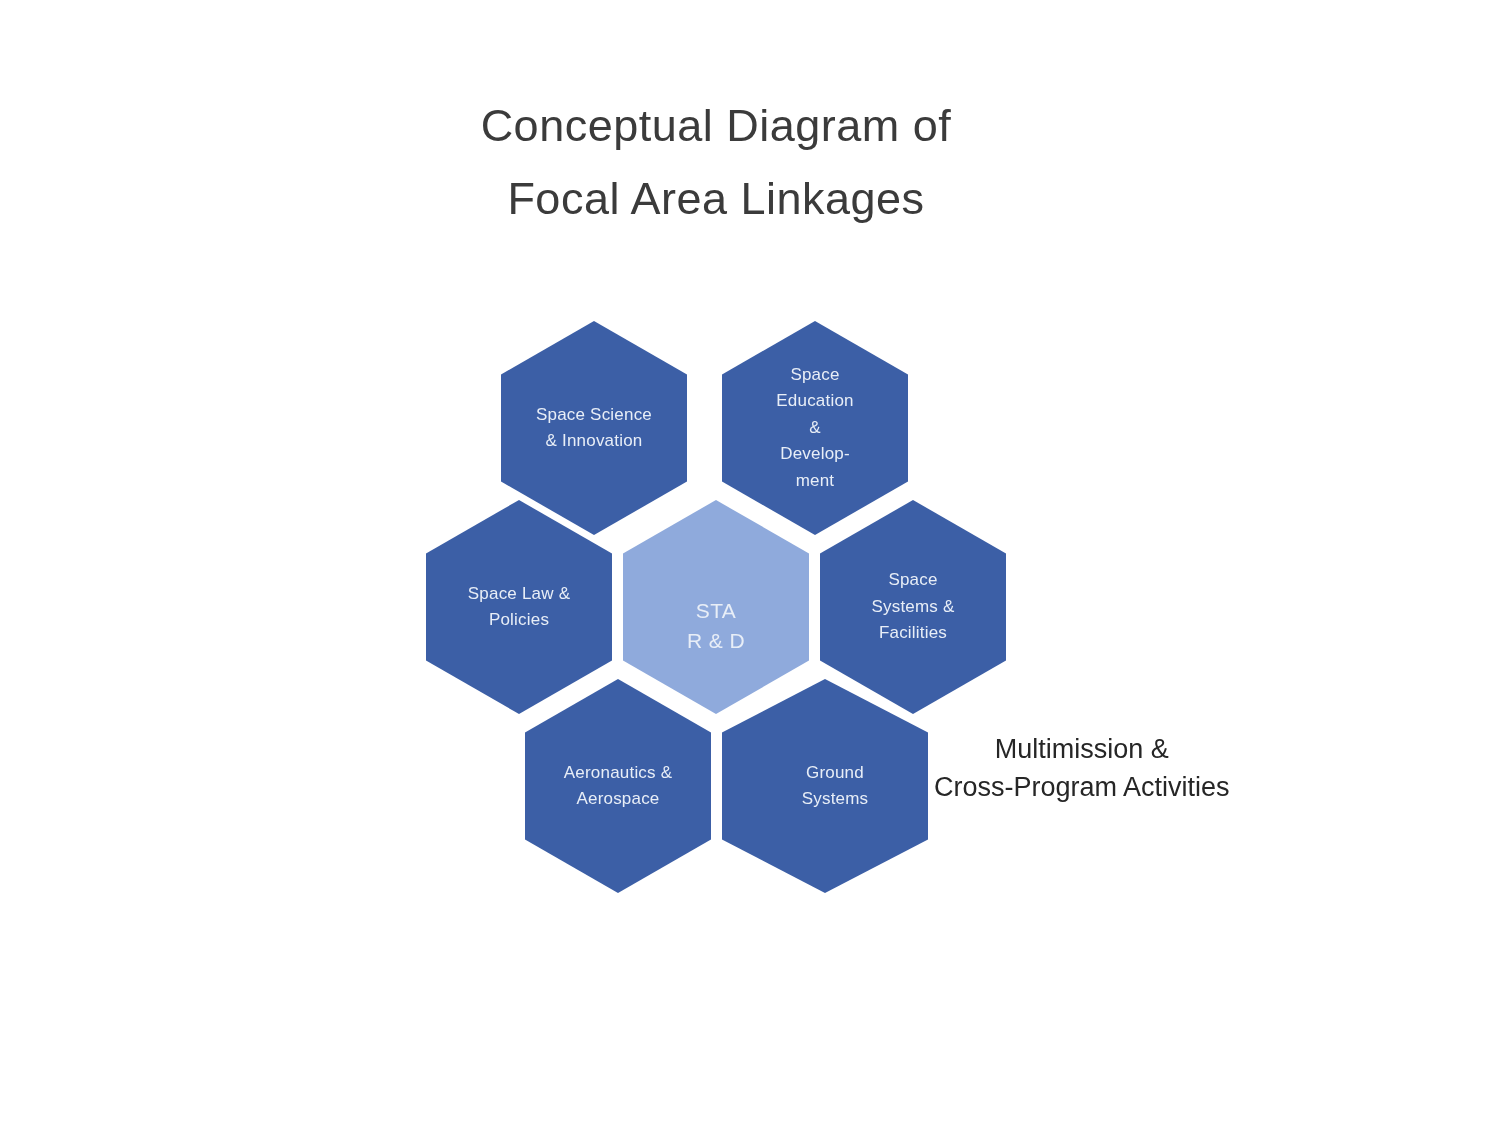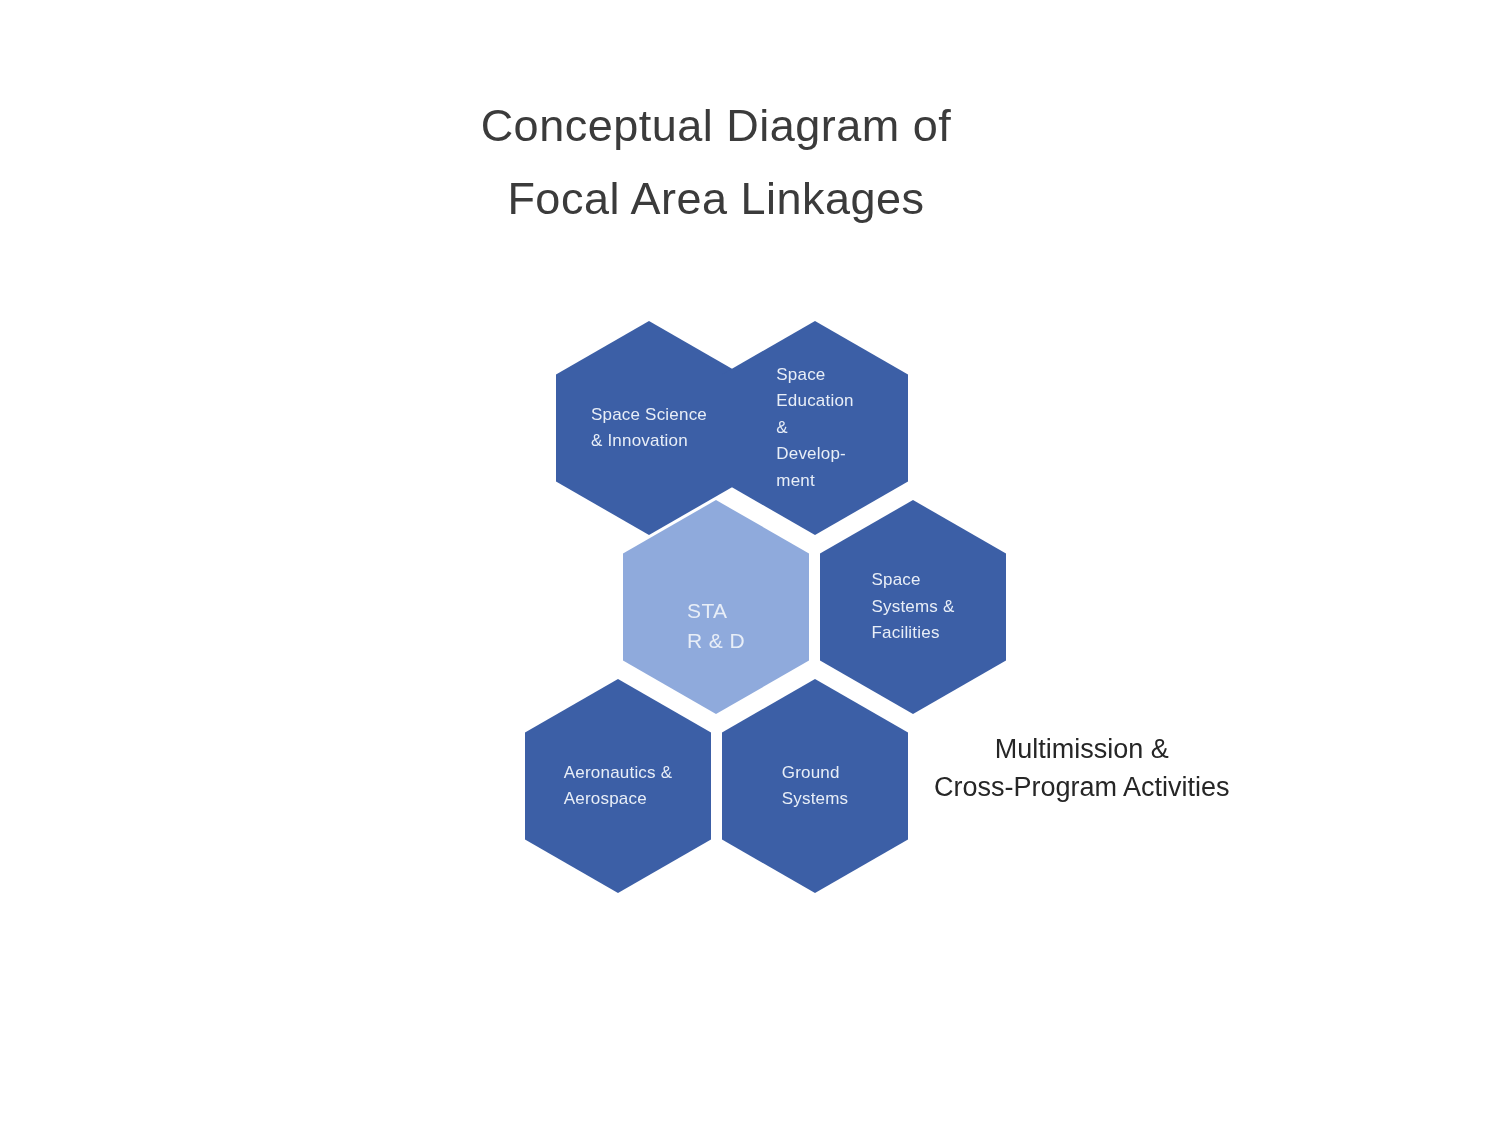--- a/index.html
+++ b/index.html
@@ -37,21 +37,21 @@
     display: flex;
     align-items: center;
     justify-content: center;
   }
   .hex.focal { background: var(--focal-fill, #3c5fa6); }
   .hex.core  { background: var(--core-fill, #8faadc); }
   .hex-label {
     color: var(--hex-text, #e8eef7);
     font-size: 17px;
     line-height: 1.55;
-    text-align: left;
+    text-align: center;
     white-space: pre-line;
     letter-spacing: 0.2px;
   }
   .hex.core .hex-label {
     font-size: 21px;
     line-height: 1.45;
     letter-spacing: 0.4px;
     margin-top: 38px;
   }
   .annotation {
@@ -66,51 +66,55 @@
   }
 </style>
 </head>
 <body>
 
 <div class="canvas">
 
   <h1 class="title">Conceptual Diagram of
 Focal Area Linkages</h1>
 
-  <div class="hex focal" style="left:556px; top:321px;">
+  <div class="hex focal" style="left:501px; top:321px;">
     <span class="hex-label">Space Science
 &amp; Innovation</span>
   </div>
 
   <div class="hex focal" style="left:722px; top:321px;">
     <span class="hex-label">Space
 Education
 &amp;
 Develop-
 ment</span>
   </div>
 
+  <div class="hex focal" style="left:426px; top:500px;">
+    <span class="hex-label">Space Law &amp;
+Policies</span>
+  </div>
 
   <div class="hex core" style="left:623px; top:500px;">
     <span class="hex-label">STA
 R &amp; D</span>
   </div>
 
   <div class="hex focal" style="left:820px; top:500px;">
     <span class="hex-label">Space
 Systems &amp;
 Facilities</span>
   </div>
 
   <div class="hex focal" style="left:525px; top:679px;">
     <span class="hex-label">Aeronautics &amp;
 Aerospace</span>
   </div>
 
-  <div class="hex focal" style="left:722px; top:679px;">
+  <div class="hex focal" style="left:722px; top:679px;padding-left:20px;">
     <span class="hex-label">Ground
 Systems</span>
   </div>
 
   <div class="annotation">Multimission &amp;
 Cross-Program Activities</div>
 
 </div>
 
 </body></html>

